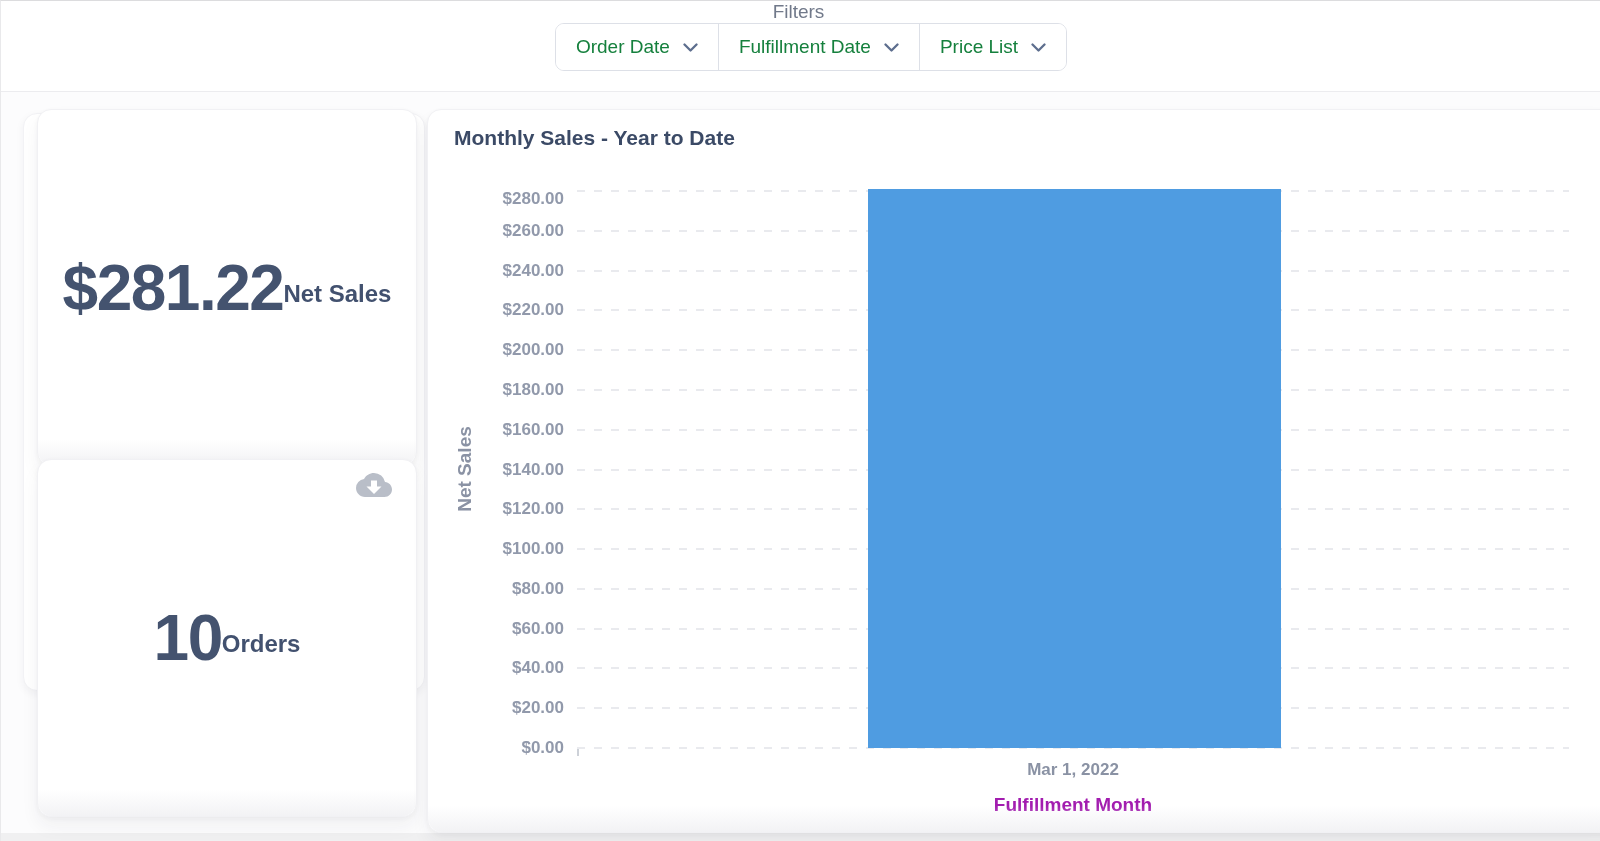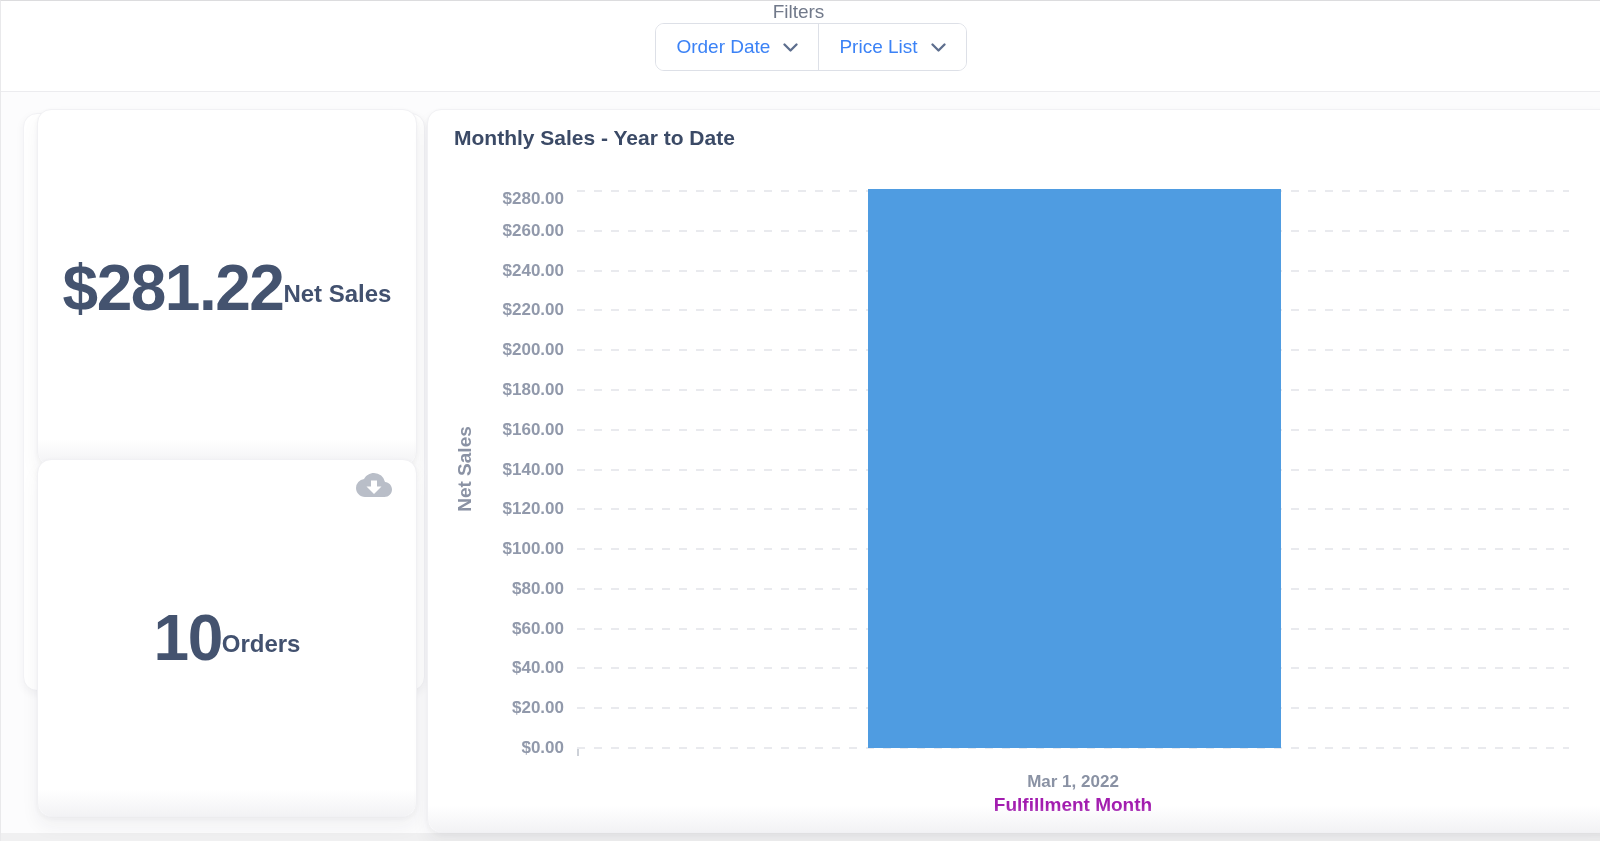--- a/index.html
+++ b/index.html
@@ -27,21 +27,21 @@
     display: flex; height: 48px;
     border: 1px solid #dde0e7; border-radius: 9px;
     overflow: hidden; background: #fff;
   }
   .filter-btn {
     display: flex; align-items: center; gap: 13px;
     padding: 0 20px;
     background: #fff; border: none;
     border-left: 1px solid #dde0e7;
     font-family: inherit; font-size: 19px; font-weight: 500;
-    color: #3b82f6; cursor: pointer; white-space: nowrap;
+    color: #15803d; cursor: pointer; white-space: nowrap;
   }
   .filter-btn:first-child { border-left: none; }
   .chev { display: inline-flex; margin-top: 2px; }
 
   
   .content { position: absolute; top: 91px; left: 0; right: 0; bottom: 0; }
   .bottom-strip {
     position: absolute; left: 0; right: 0; top: 741px; bottom: 0;
     background: #f0f0f1; z-index: 0;
   }
@@ -100,35 +100,43 @@
   .gridline {
     position: absolute; left: 0; right: 0; height: 2px;
     background: repeating-linear-gradient(90deg, #e9eaee 0 8px, transparent 8px 17px);
   }
   .bar { position: absolute; left: 291px; width: 413px; bottom: 0; z-index: 2; }
   .x-zero-tick {
     position: absolute; left: 0; top: 558px; width: 2px; height: 7px; background: #cdd1d8;
   }
   .x-tick-label {
     position: absolute; left: 0; width: 100%; top: 579px; transform: translateY(-50%);
-    text-align: center; font-size: 17px; font-weight: 700; color: #8a92a4; margin-top: 12px;
+    text-align: center; font-size: 17px; font-weight: 700; color: #8a92a4;
   }
   .x-axis-title {
     position: absolute; left: 0; width: 100%; top: 614px; transform: translateY(-50%);
     text-align: center; font-size: 19px; font-weight: 700; color: #a21caf;
   }
 </style>
 </head>
 <body>
 
 <header class="filter-bar">
   <span class="filters-label">Filters</span>
   <div class="btn-group">
     <button class="filter-btn">
       <span>Order Date</span>
+      <span class="chev">
+        <svg width="15" height="10" viewBox="0 0 15 10">
+            <path d="M1.5 1.5l6 6 6-6" fill="none" stroke="#5d6e8e" stroke-width="2.3" stroke-linecap="round" stroke-linejoin="round"></path>
+          </svg>
+      </span>
+    </button>
+    <button class="filter-btn">
+      <span>Fulfillment Date</span>
       <span class="chev">
         <svg width="15" height="10" viewBox="0 0 15 10">
             <path d="M1.5 1.5l6 6 6-6" fill="none" stroke="#5d6e8e" stroke-width="2.3" stroke-linecap="round" stroke-linejoin="round"></path>
           </svg>
       </span>
     </button>
     <button class="filter-btn">
       <span>Price List</span>
       <span class="chev">
         <svg width="15" height="10" viewBox="0 0 15 10">

